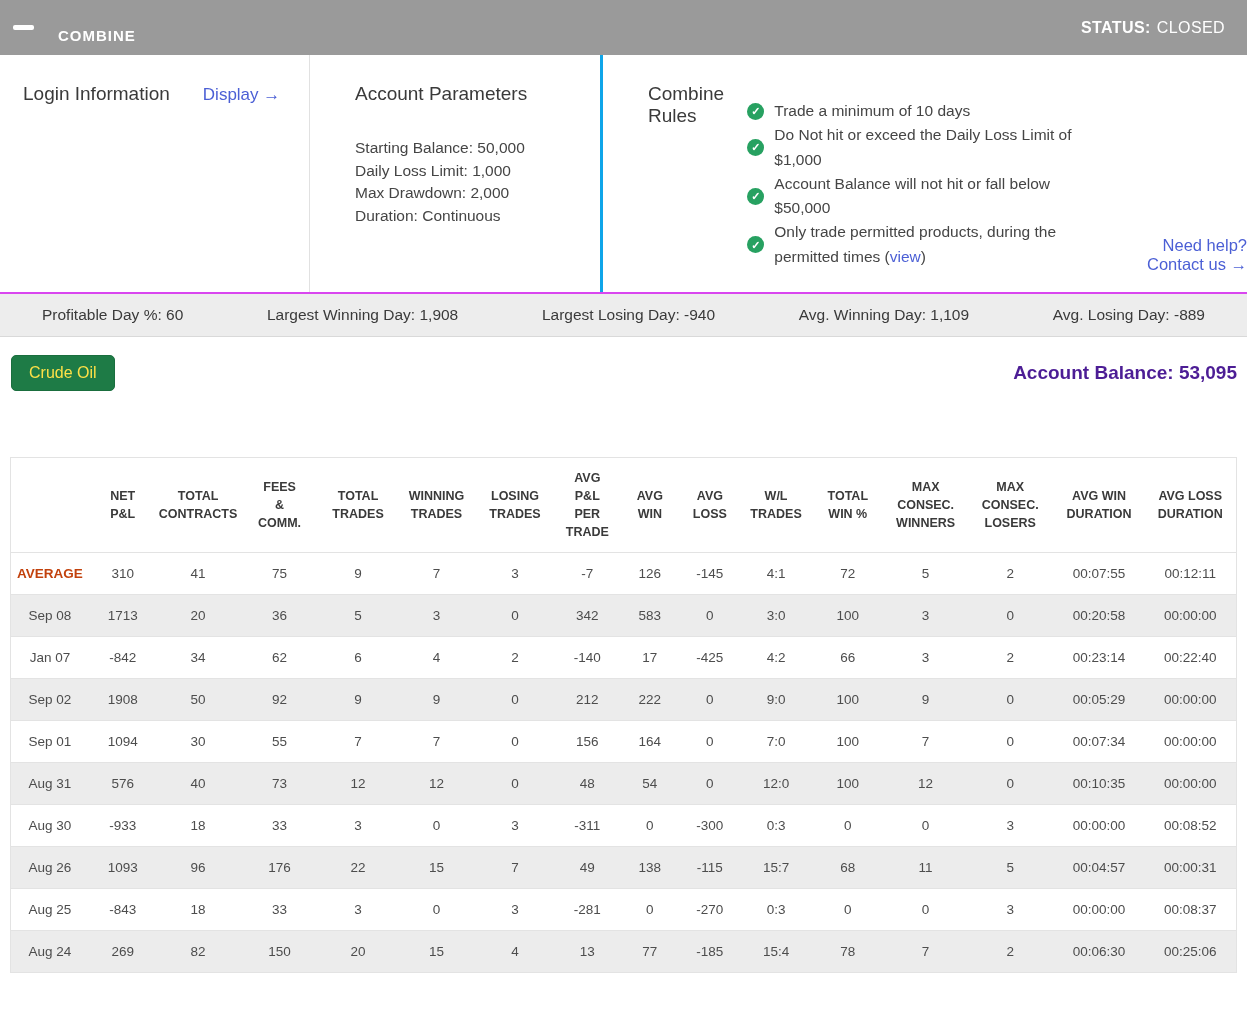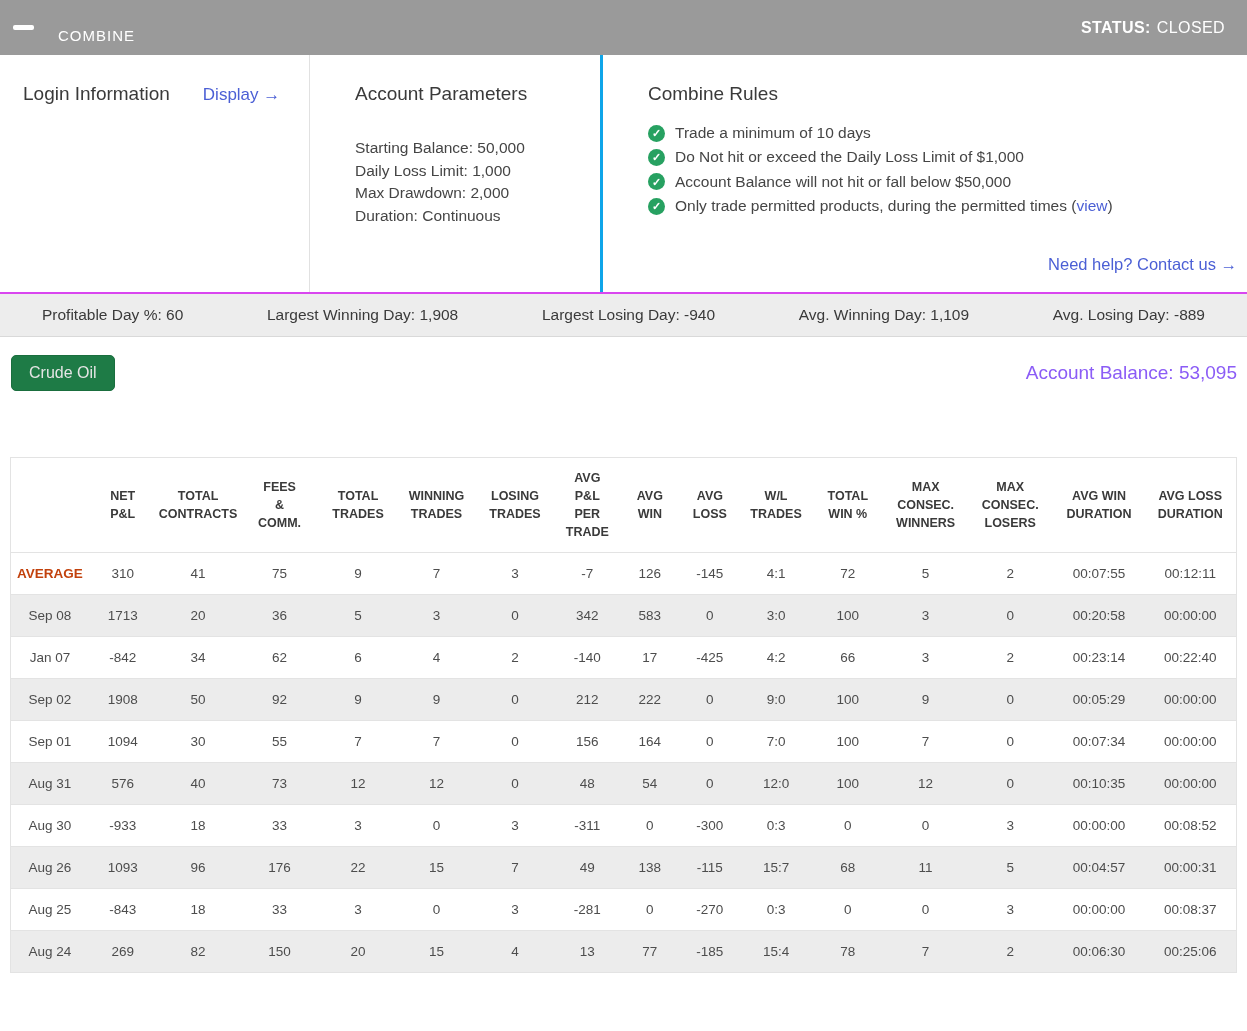--- a/index.html
+++ b/index.html
@@ -8,29 +8,29 @@
     width:1247px; height:1031px;
     font-family:"Liberation Sans", sans-serif;
     background:#ffffff; color:#3a3a3a; overflow:hidden;
   }
   
   .top-bar {
     height:55px; background:#9a9a9a; color:#ffffff;
     display:flex; align-items:center; padding:0 22px 0 13px;
   }
   .minimize-btn { width:21px; height:5px; background:#ffffff; border-radius:2px; margin-right:24px; cursor:pointer; }
-  .app-title { font-weight:normal; font-size:15px; letter-spacing:1px;margin-top:16px; }
+  .app-title { font-weight:bold; font-size:15px; letter-spacing:1px;margin-top:16px; }
   .status { margin-left:auto; font-size:16px; letter-spacing:0.4px; }
   .status .lbl { font-weight:bold; margin-right:6px; }
   
   .info-panel { display:flex; height:237px; background:#fff;gap:16px; }
   .info-col { padding-top:28px; }
   .col-login { width:310px; padding-left:23px; border-right:1px solid #e1e1e1; }
   .col-params { width:277px; padding-left:29px; border-right:3px solid #0ea5e9; }
-  .col-rules { flex:1; padding-left:29px; padding-right:10px; display:flex; flex-direction:column; }
+  .col-rules { flex:1; padding-left:29px; display:flex; flex-direction:row; }
   .section-heading { font-size:19px; font-weight:400; color:#3a3a3a; }
   .login-row { display:flex; align-items:baseline; gap:33px; }
   .link { color:#4b5fd5; text-decoration:none; cursor:pointer; }
   .display-link { font-size:17px; }
   .param-lines { margin-top:32px; font-size:15.5px; color:#454545; line-height:22.6px; }
   .rules-list { list-style:none; margin:16px 0 0 0; padding:0; font-size:15.5px; color:#454545; }
   .rules-list li { display:flex; align-items:center; gap:10px; line-height:24.3px; }
   .check-circle {
     width:17px; height:17px; border-radius:50%; background:#27a161; color:#fff;
     display:inline-flex; align-items:center; justify-content:center;
@@ -40,24 +40,24 @@
   
   .stats-bar {
     height:45px; background:#ededed;
     border-top:2px solid #d946ef; border-bottom:1px solid #d9d9d9;
     display:flex; align-items:center; justify-content:space-between;
     padding:0 42px 0 42px; font-size:15.5px; color:#3a3a3a;
   }
   
   .toolbar { display:flex; align-items:center; justify-content:space-between; padding:18px 10px 0 11px; }
   .product-btn {
-    background:#1e7b46; border:1px solid #1a6e3e; color:#e5e5e5;
+    background:#1e7b46; border:1px solid #1a6e3e; color:#fde047;
     font-family:inherit; font-size:16px; padding:8px 17px; border-radius:5px; cursor:pointer;
   }
-  .balance { font-size:19px; color:#8b5cf6; }
+  .balance { font-size:19px; color:#4c1d95;font-weight:bold; }
   
   .table-wrap { margin:66px 10px 0 10px; }
   table { width:100%; border-collapse:collapse; border:1px solid #e3e3e3; table-layout:fixed; }
   thead th {
     font-size:12.5px; font-weight:bold; color:#3a3a3a; text-align:center;
     vertical-align:middle; white-space:pre-line; height:95px; padding:0 2px; line-height:18px;
   }
   tbody td {
     text-align:center; font-size:13.5px; color:#4d4d4d;
     height:42px; border-top:1px solid #e3e3e3; padding:0 2px;

